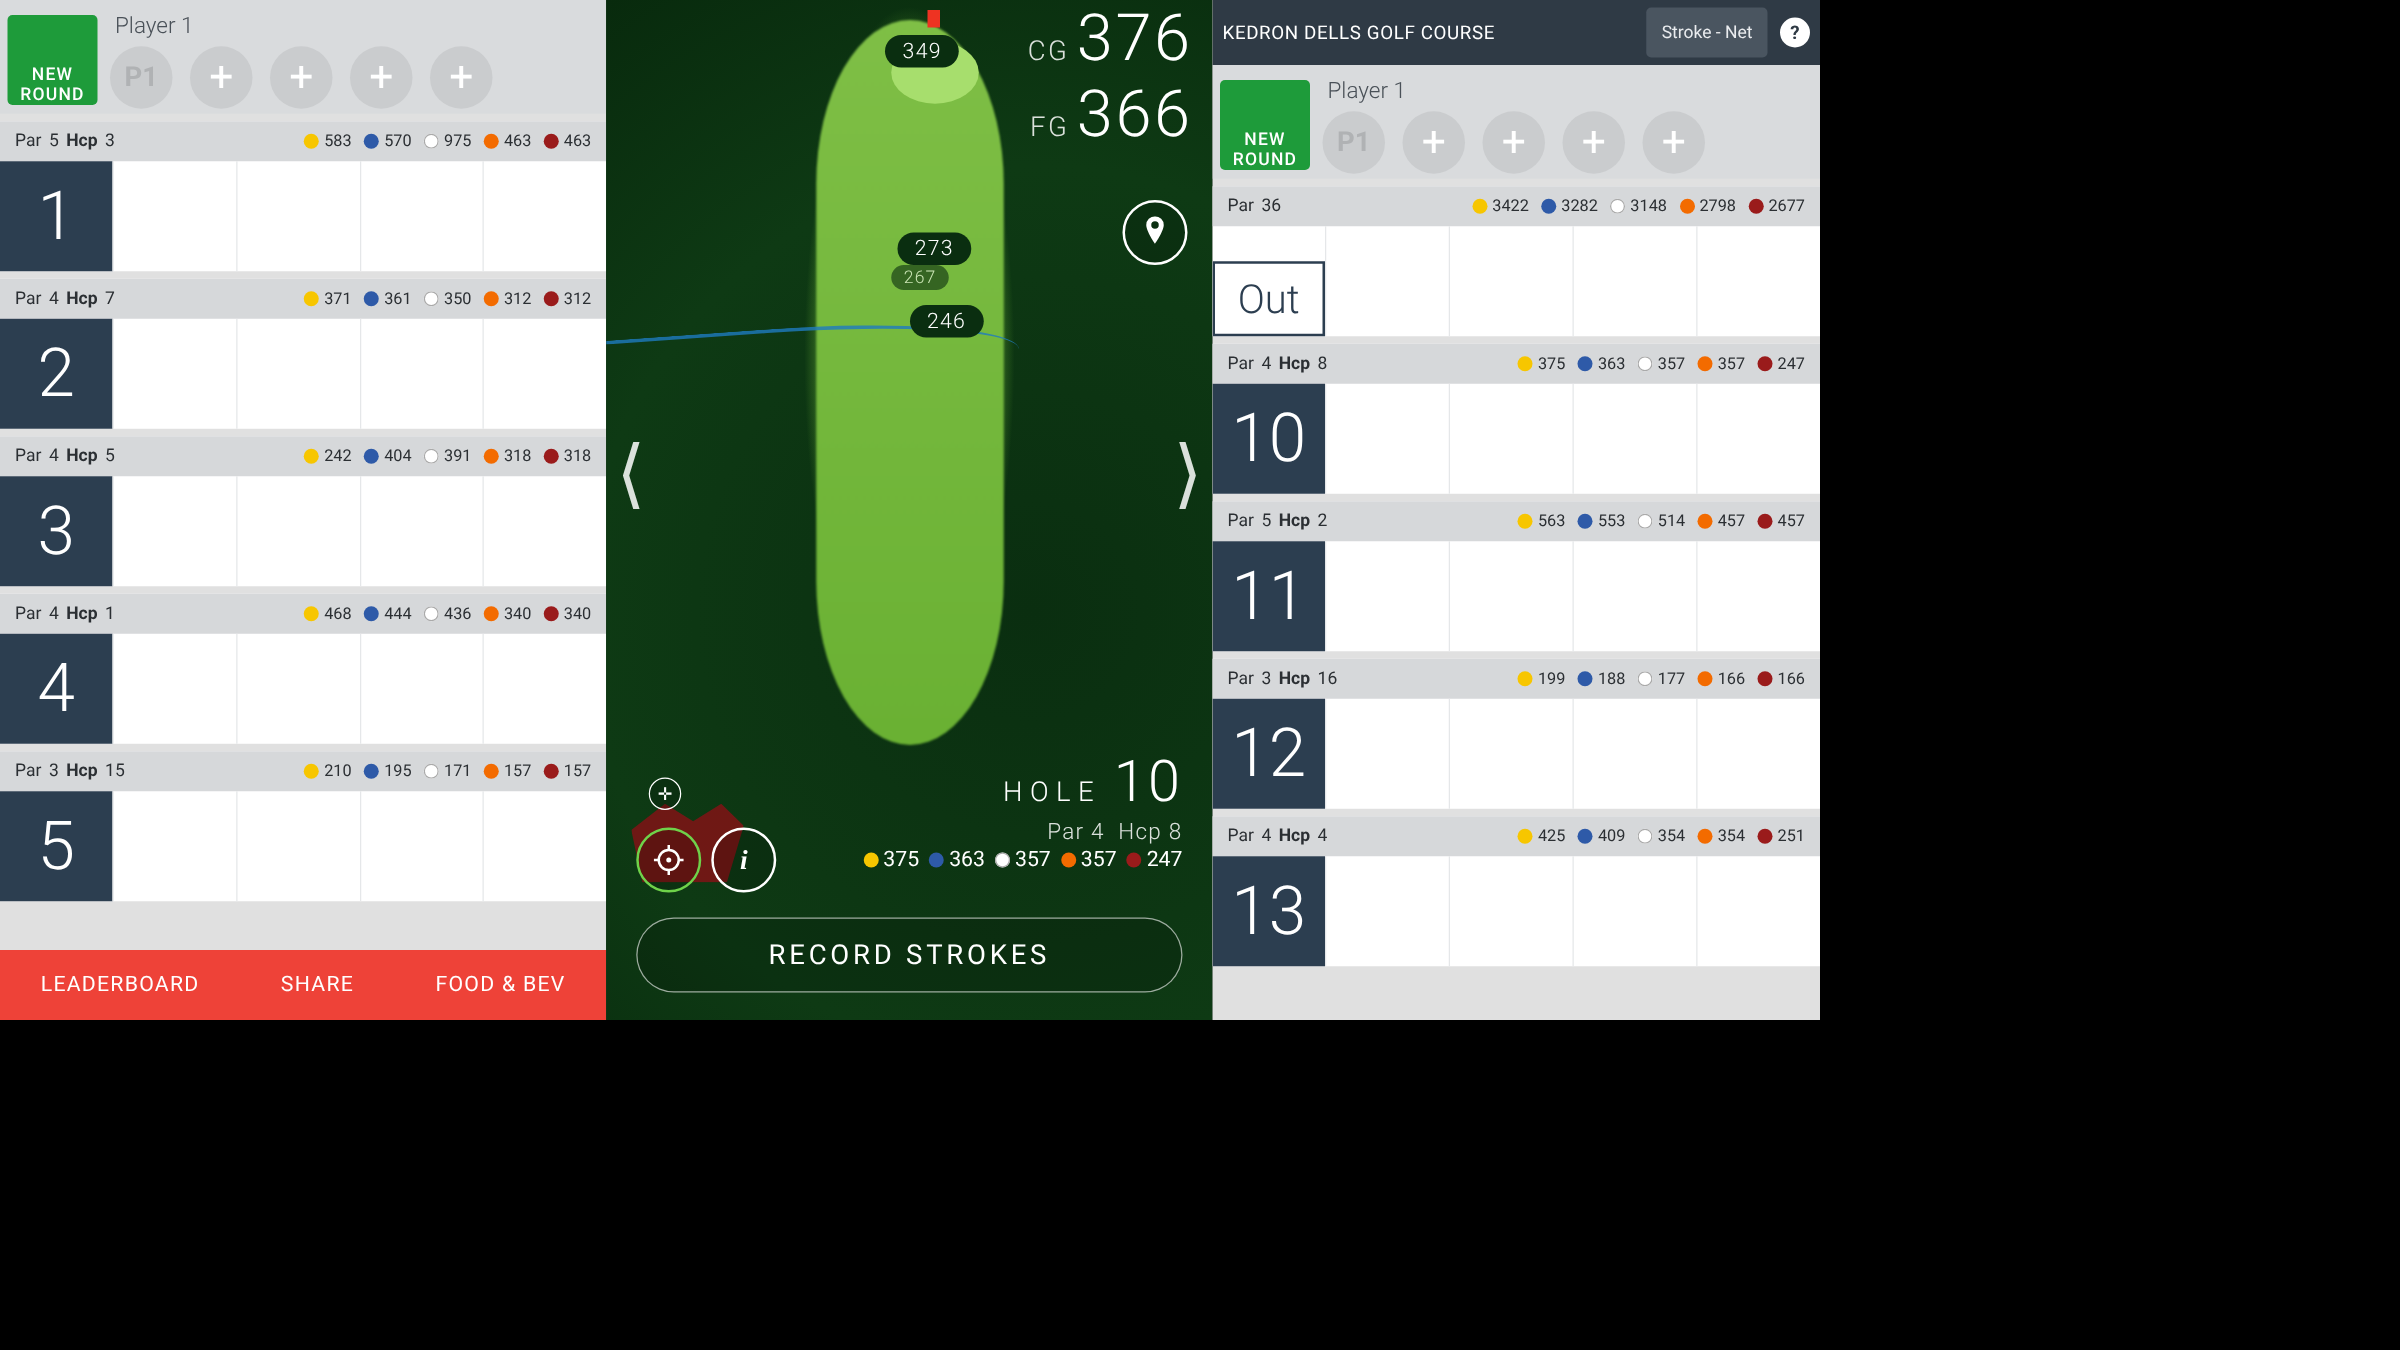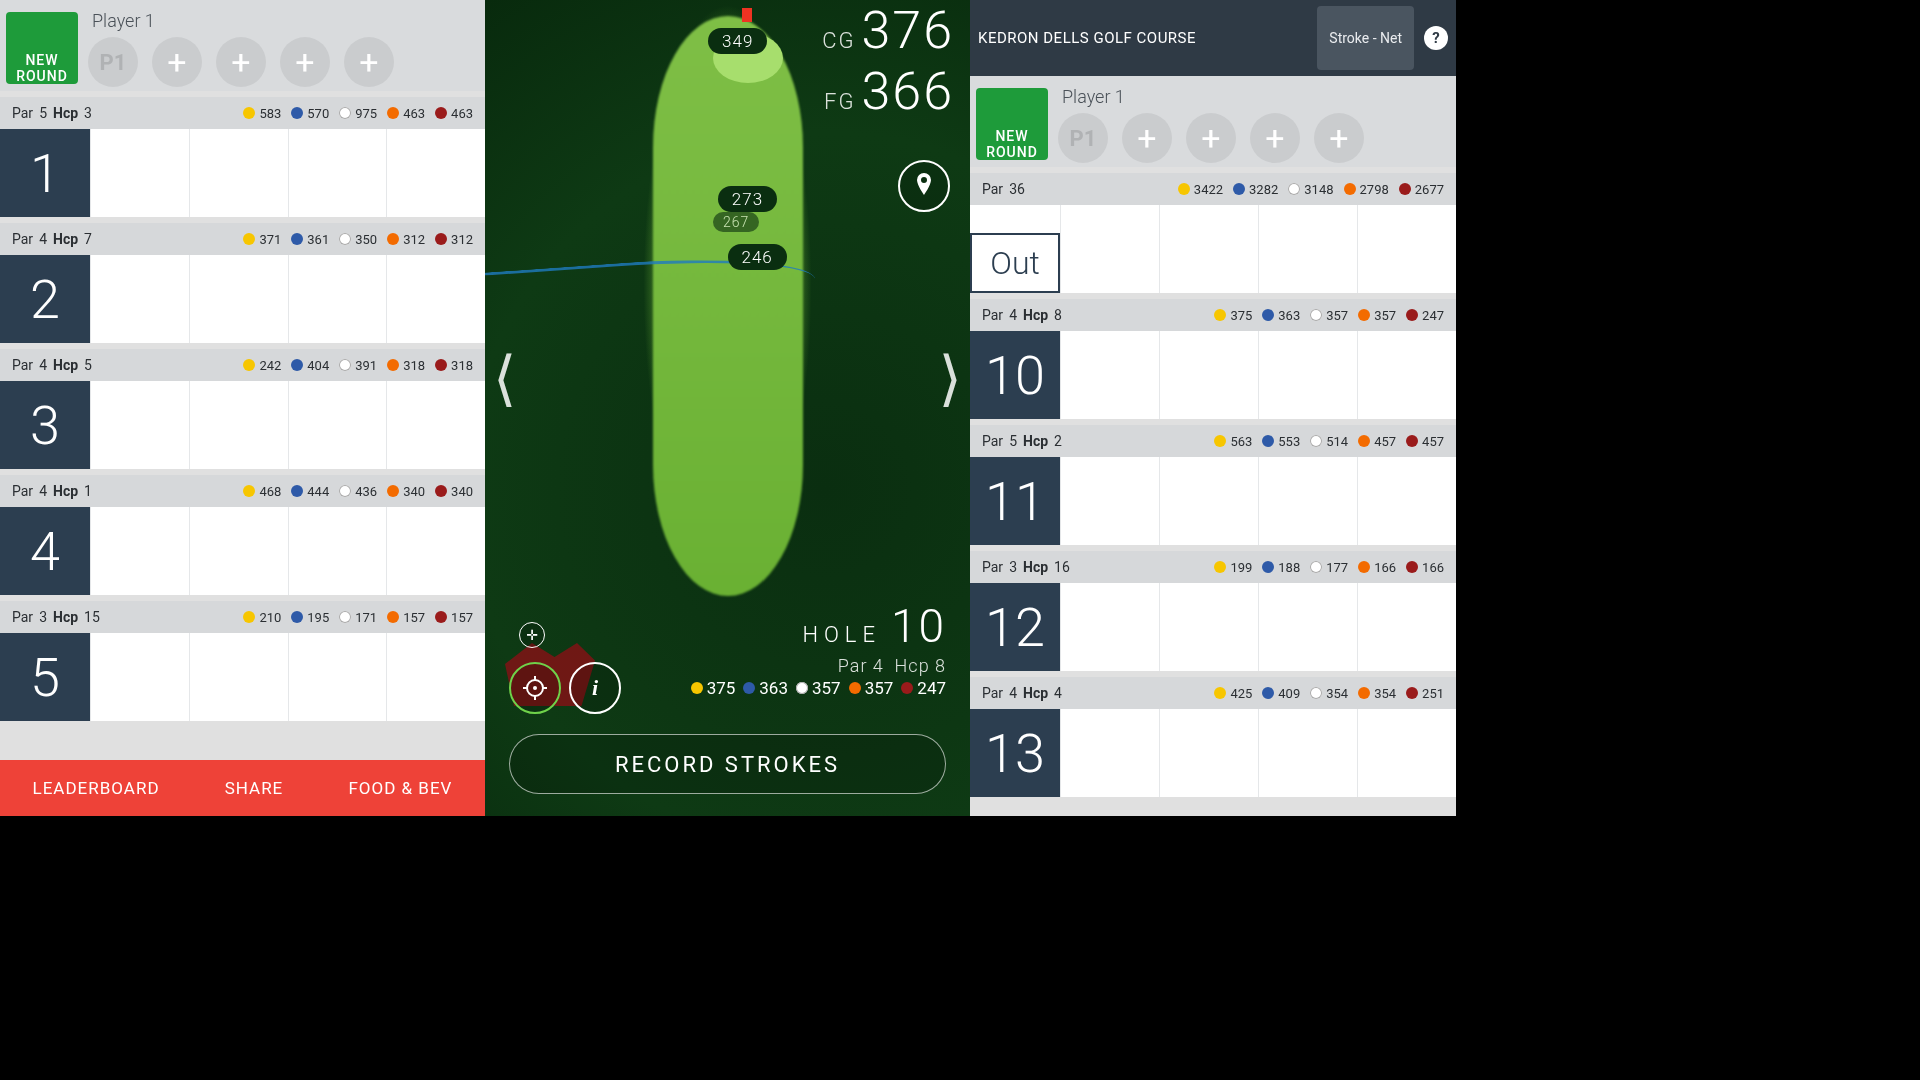--- a/index.html
+++ b/index.html
@@ -148,21 +148,21 @@
     display: flex;
     align-items: center;
     padding: 6px 8px;
     gap: 10px;
     font-size: 15px;
   }
   .course-bar .course-name { flex: 1; letter-spacing: .5px;}
   .mode-pill {
     background: #4a5560;
     border-radius: 4px;
-    padding: 24px 12px;
+    padding: 12px 12px;
     font-size: 14px;
     color: #eaecef;
   }
   .help-icon {
     width: 24px; height: 24px;
     border-radius: 50%;
     background: #fff;
     color: #2f3a45;
     display: flex; align-items: center; justify-content: center;
     font-weight: 700;

